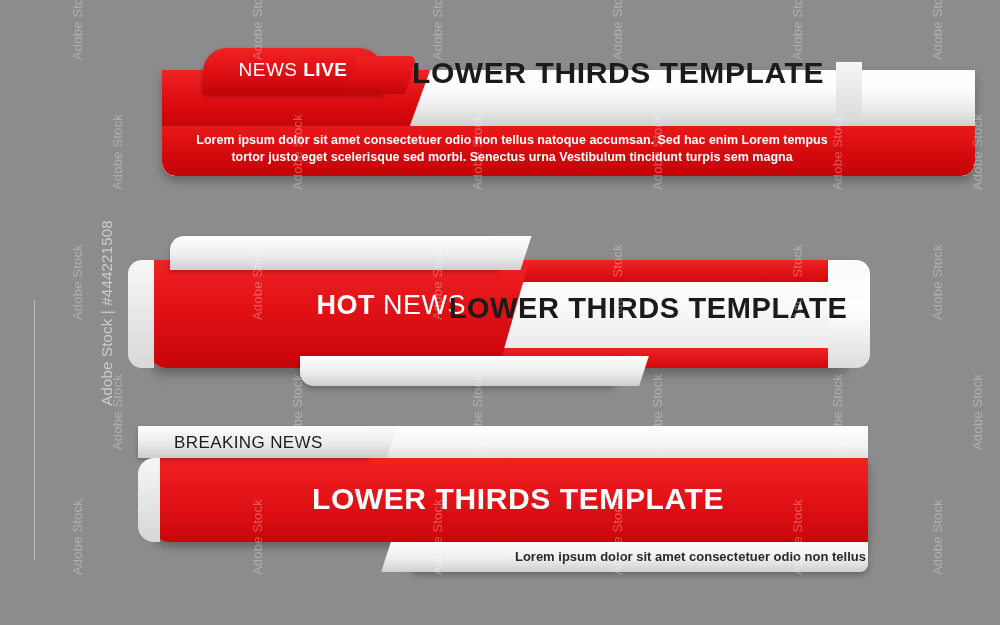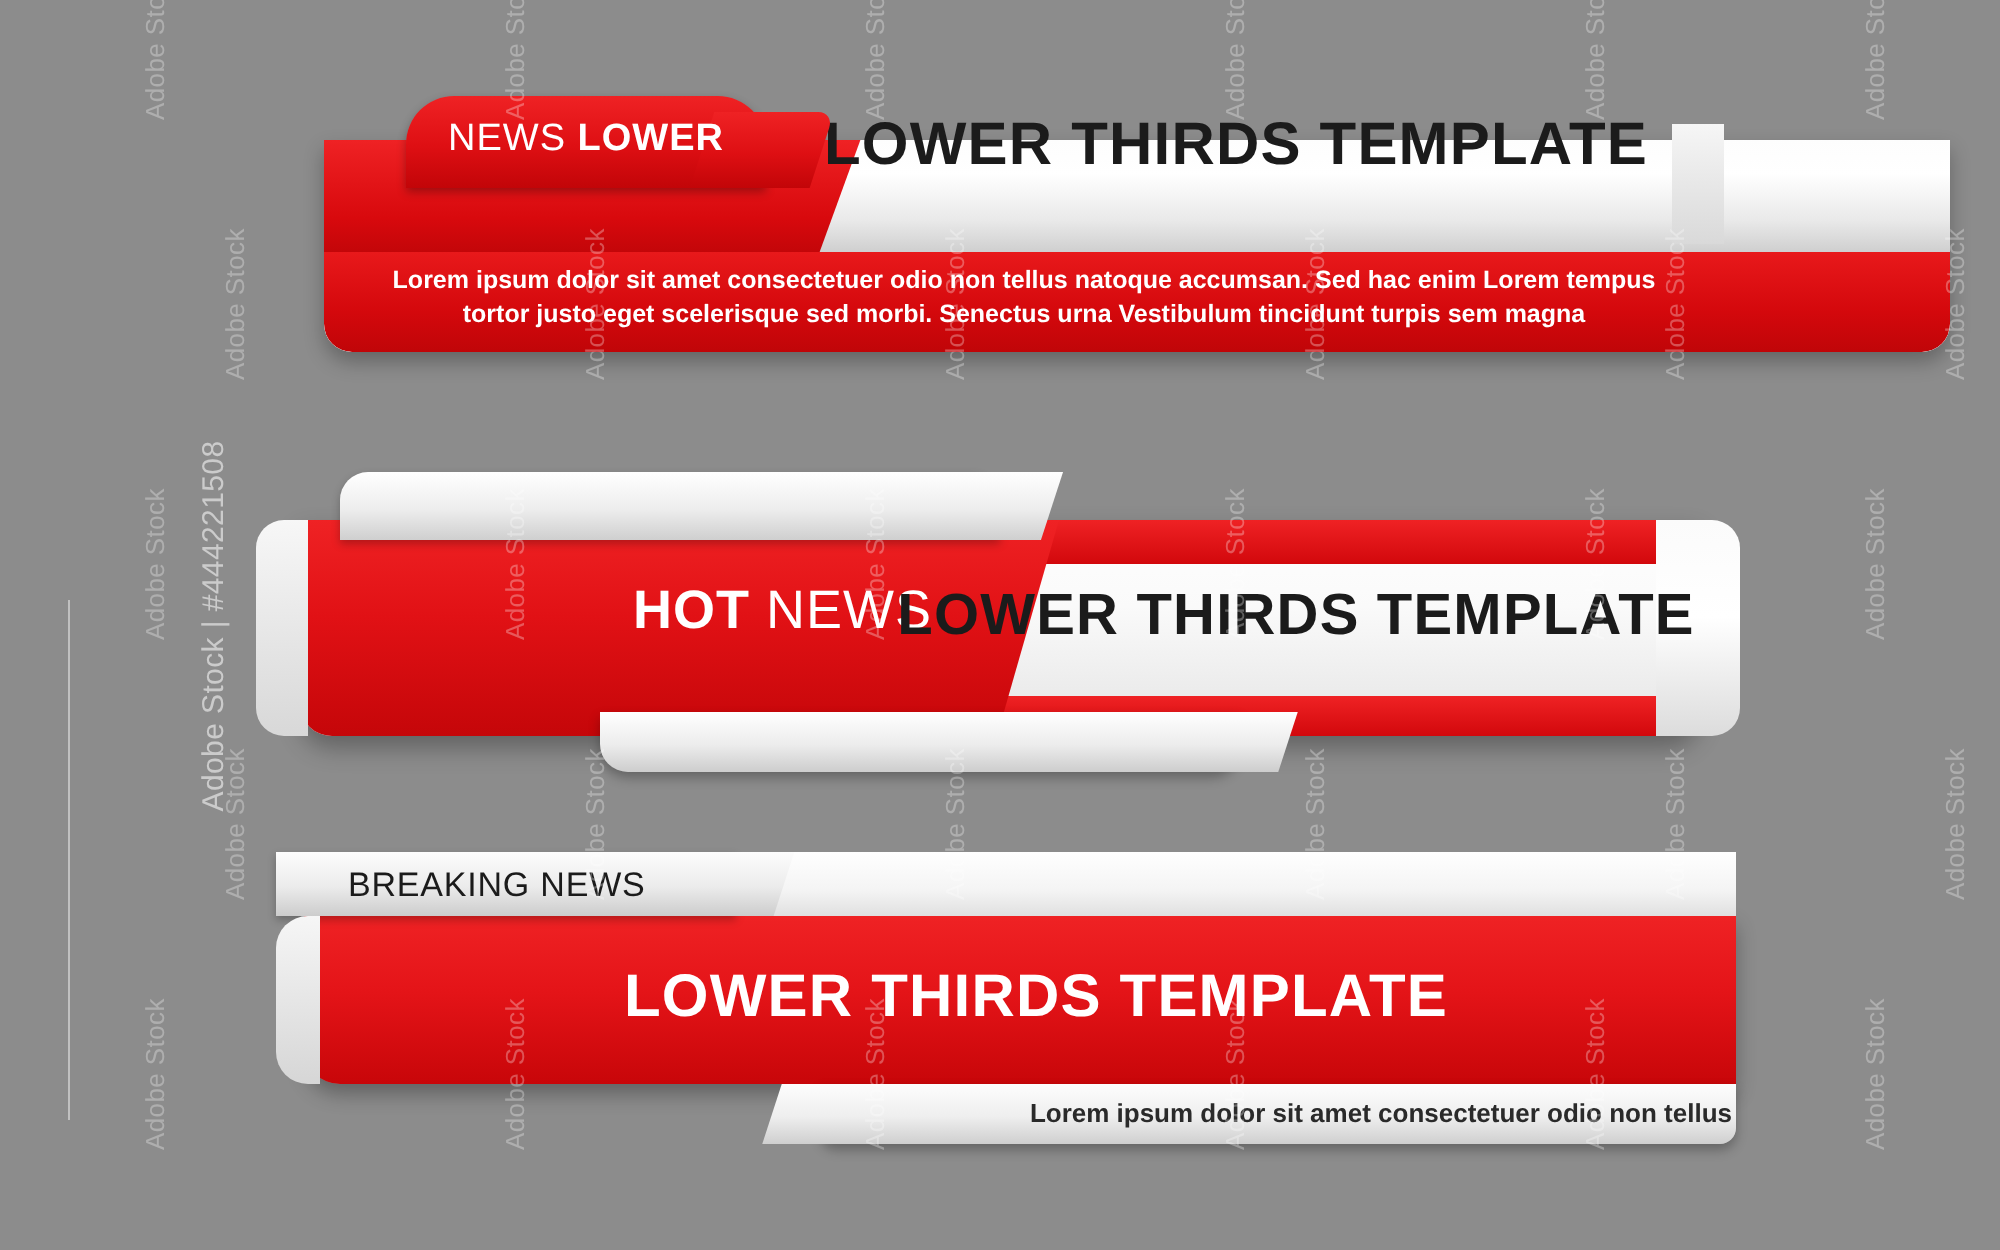--- a/index.html
+++ b/index.html
@@ -249,21 +249,21 @@
     <div id="b1-body">
       <div id="b1-white"></div>
       <div id="b1-redleft"></div>
       <div id="b1-red"></div>
       <div id="b1-sub">Lorem ipsum dolor sit amet consectetuer odio non tellus natoque accumsan. Sed hac enim Lorem tempus tortor justo eget scelerisque sed morbi. Senectus urna Vestibulum tincidunt turpis sem magna</div>
     </div>
     <div id="b1-sliver"></div>
     <div id="b1-tab">
       <div class="tabtext">
         <span class="thin">NEWS</span>
-        <span>LOWER</span>
+        <span>LIVE</span>
       </div>
     </div>
     <div id="b1-title">LOWER THIRDS TEMPLATE</div>
   </div>
 
   <div id="banner2">
     <div id="b2-main">
       <div id="b2-redstripe-top"></div>
       <div id="b2-redstripe-bot"></div>
       <div id="b2-redblock"></div>

